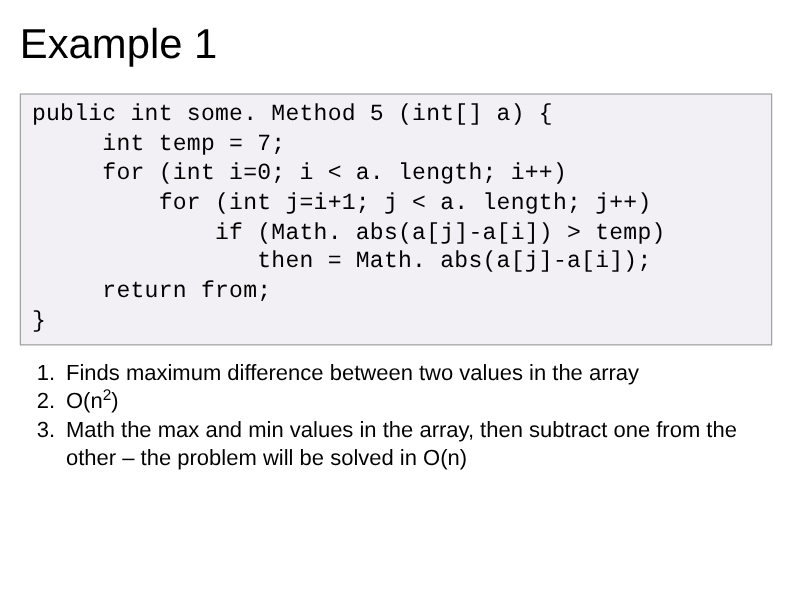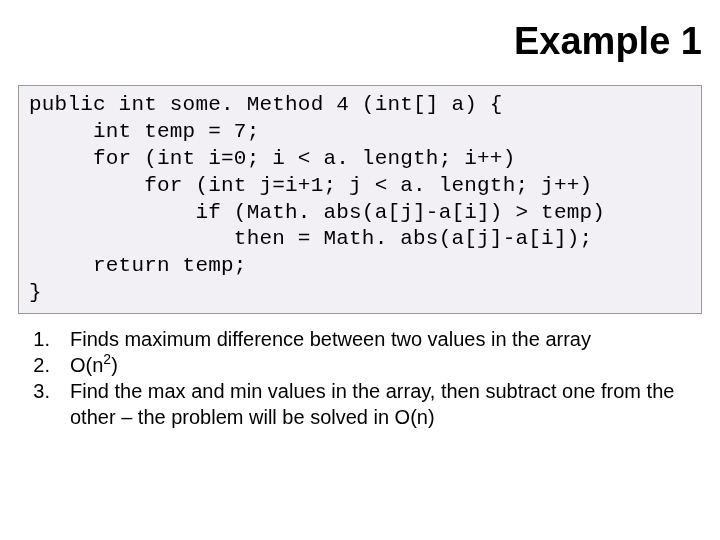--- a/index.html
+++ b/index.html
@@ -5,23 +5,23 @@
   * { margin: 0; padding: 0; box-sizing: border-box; }
   body {
     width: 720px;
     height: 540px;
     background: #ffffff;
     font-family: Arial, Helvetica, sans-serif;
     color: #000;
     padding: 20px 18px;
   }
   .title {
-    text-align: right;
+    text-align: left;
     font-size: 38px;
-    font-weight: bold;
+    font-weight: normal;
     margin-bottom: 22px;
   }
   .code-box {
     background: #f2f0f5;
     border: 1px solid #9a9a9a;
     padding: 6px 10px 6px 10px;
     font-family: "Courier New", Courier, monospace;
     font-size: 21px;
     line-height: 1.28;
     white-space: pre;
@@ -39,44 +39,43 @@
     margin-bottom: 0px;
   }
   .note-num {
     width: 34px;
     flex-shrink: 0;
     text-align: right;
     padding-right: 10px;
   }
   .note-text {
     flex: 1;
-    margin-left: 10px;
   }
   sup { font-size: 0.7em; vertical-align: super; line-height: 0; }
 </style>
 </head>
 <body>
 
 <h1 class="title">Example 1</h1>
 
-<div class="code-box"><span>public int some. Method 4 (int[] a) {</span>
+<div class="code-box"><span>public int some. Method 5 (int[] a) {</span>
 <span>     int temp = 7;</span>
 <span>     for (int i=0; i &lt; a. length; i++)</span>
 <span>         for (int j=i+1; j &lt; a. length; j++)</span>
 <span>             if (Math. abs(a[j]-a[i]) &gt; temp)</span>
 <span>                then = Math. abs(a[j]-a[i]);</span>
-<span>     return temp;</span>
+<span>     return from;</span>
 <span>}</span></div>
 
 <div class="notes">
   <div class="note-row">
     <div class="note-num">1.</div>
     <div class="note-text">Finds maximum difference between two values in the array</div>
   </div>
   <div class="note-row">
     <div class="note-num">2.</div>
     <div class="note-text"><span>O(n</span><sup>2</sup><span>)</span></div>
   </div>
   <div class="note-row">
     <div class="note-num">3.</div>
-    <div class="note-text">Find the max and min values in the array, then subtract one from the other – the problem will be solved in O(n)</div>
+    <div class="note-text">Math the max and min values in the array, then subtract one from the other – the problem will be solved in O(n)</div>
   </div>
 </div>
 
 </body></html>

